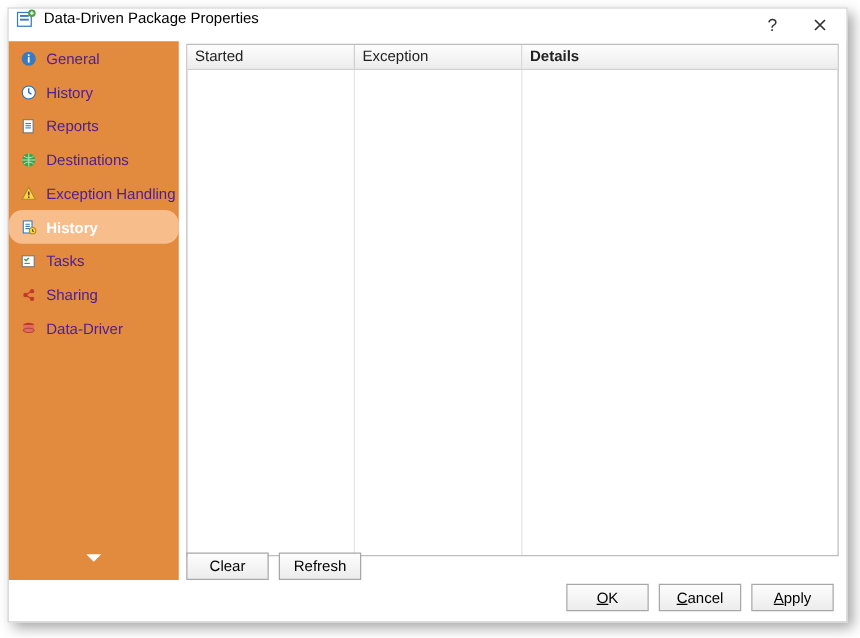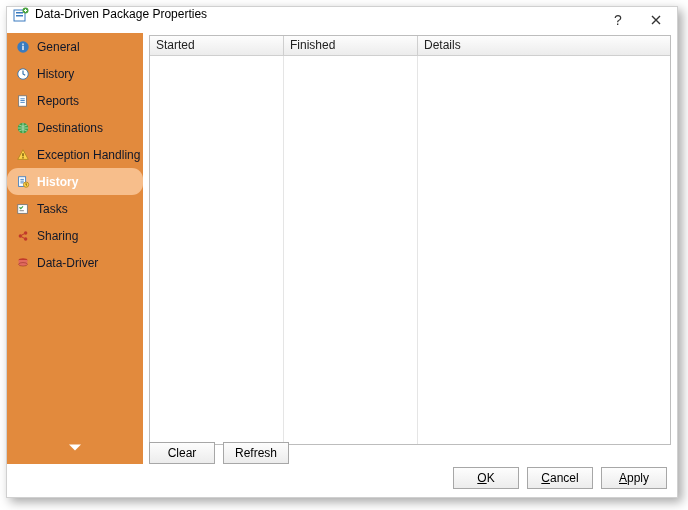--- a/index.html
+++ b/index.html
@@ -63,21 +63,21 @@
     flex-direction: column;
     position: relative;
   }
   .nav-item {
     display: flex;
     align-items: center;
     height: 27px;
     padding: 0 8px;
     gap: 6px;
     font-size: 12px;
-    color: #0f172a;
+    color: #4c1d95;
     white-space: nowrap;
   }
   .nav-item .nicon {
     width: 16px; height: 16px; flex: 0 0 16px;
     display: inline-flex; align-items: center; justify-content: center;
   }
   .nav-item.selected {
     background: #F7BE8B;
     color: #fff;
     font-weight: 600;
@@ -120,21 +120,21 @@
     border-bottom: 1px solid #cfcfcf;
     background: linear-gradient(#fdfdfd,#ececec);
     padding: 2px 6px;
     font-size: 12px;
     color: #222;
     box-sizing: border-box;
   }
   .th:last-child{ border-right: none; }
   .th.c1{ width: 134px; }
   .th.c2{ width: 134px; }
-  .th.c3{ flex: 1; }
+  .th.c3{ flex: 1; font-weight: bold; }
   .tbody {
     flex: 1 1 auto;
     display: flex;
   }
   .col {
     border-right: 1px solid #e5e5e5;
     box-sizing: border-box;
     height: 100%;
   }
   .col.c1{ width: 134px; }
@@ -301,21 +301,21 @@
               <path d="M0 0 L5 5 L10 0 Z" fill="#fff"></path>
             </svg>
       </span>
     </div>
 
     <div class="main">
       <div class="grid-area">
         <div class="table">
           <div class="thead">
             <div class="th c1">Started</div>
-            <div class="th c2">Finished</div>
+            <div class="th c2">Exception</div>
             <div class="th c3">Details</div>
           </div>
           <div class="tbody">
             <div class="col c1"></div>
             <div class="col c2"></div>
             <div class="col c3"></div>
           </div>
         </div>
       </div>
       <div class="grid-actions">

